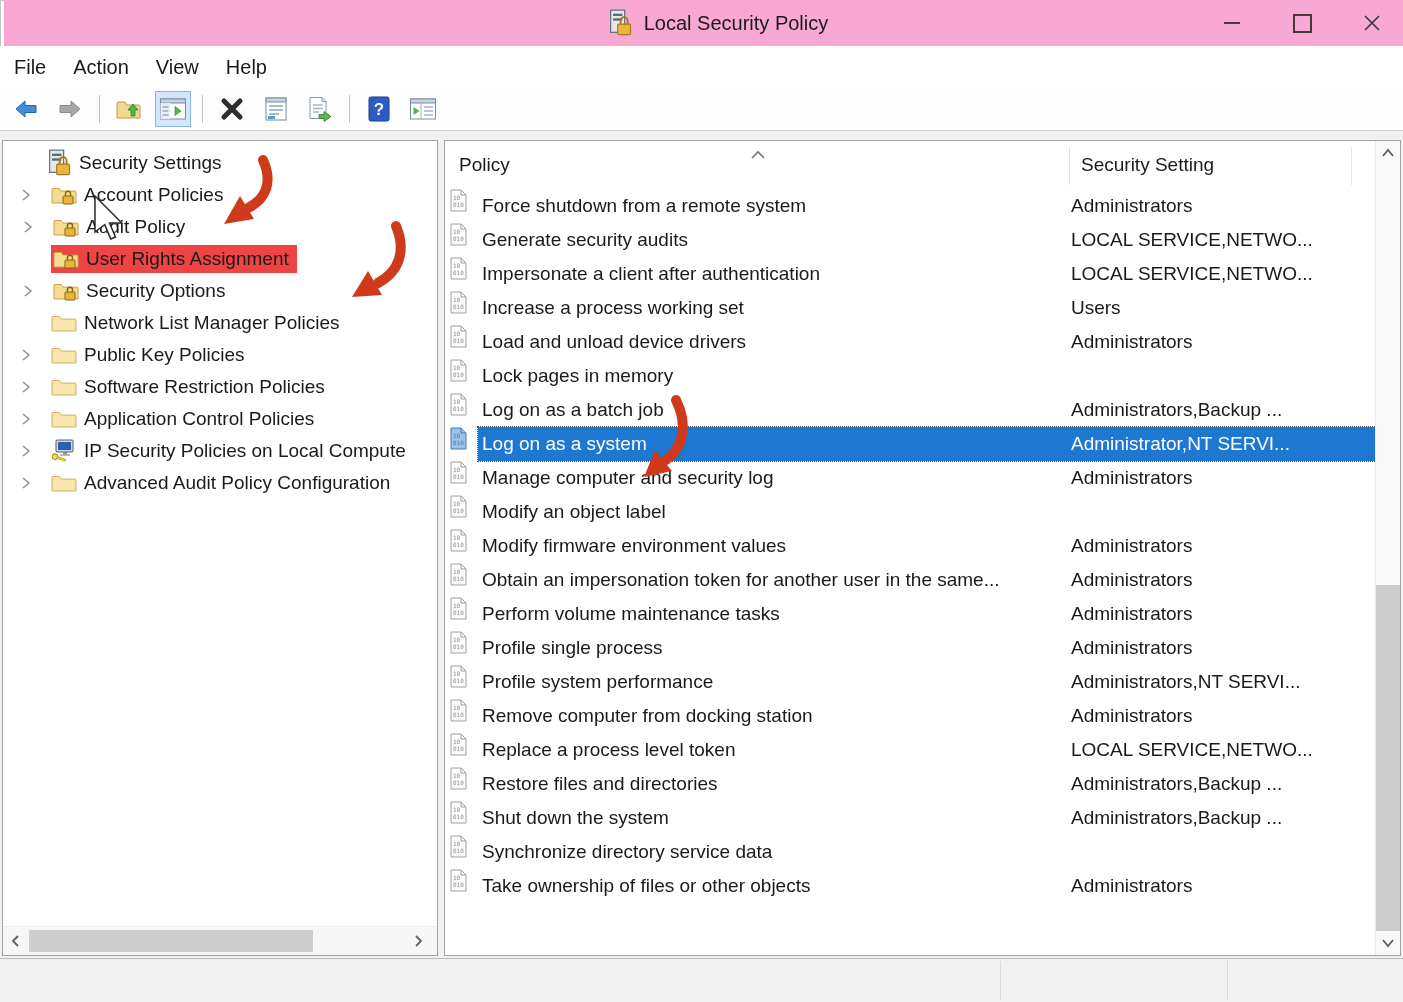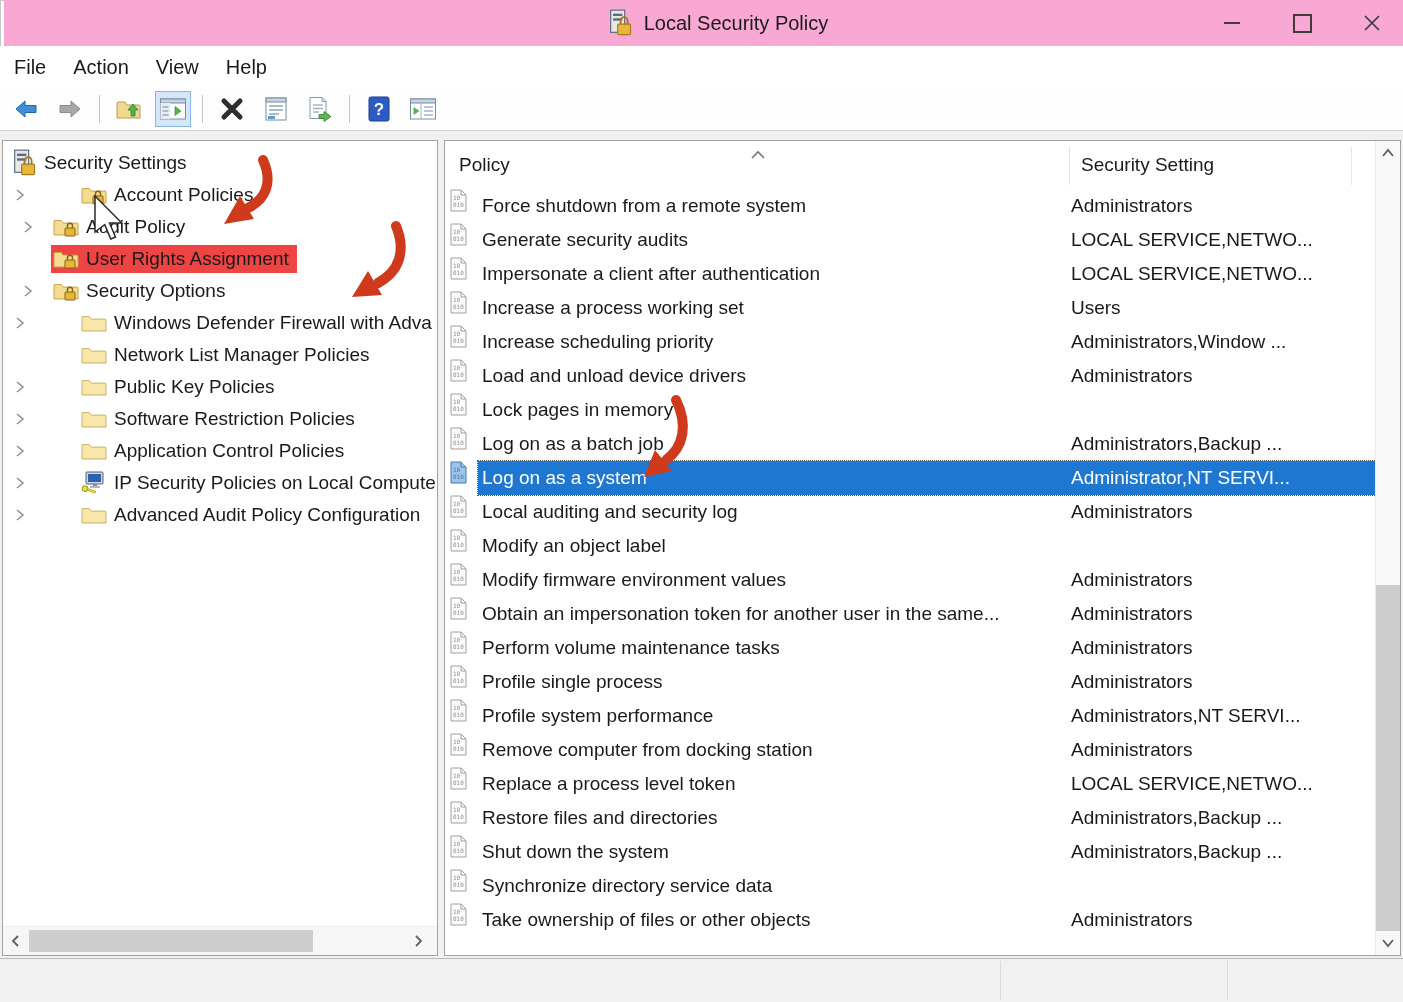--- a/index.html
+++ b/index.html
@@ -25,21 +25,21 @@
   .tbtn{width:34px;height:34px;display:flex;align-items:center;justify-content:center;border:1px solid transparent;flex:none;}
   .tbtn.active{background:#d4e6f8;border-color:#86b7e6;}
   .tsep{width:1px;height:28px;background:#c4c4c4;margin:0 3px;flex:none;}
   
   .main{position:absolute;top:131px;left:0;width:100%;height:827px;background:#f0f0f0;}
   .tree-panel{position:absolute;left:2px;top:9px;width:436px;height:816px;background:#fff;border:1px solid #a2a2a2;overflow:hidden;box-sizing:border-box;}
   .list-panel{position:absolute;left:444px;top:9px;width:957px;height:816px;background:#fff;border:1px solid #a2a2a2;overflow:hidden;box-sizing:border-box;}
   
   .tree-view{position:absolute;left:0;right:0;top:0;bottom:28px;padding-top:6px;overflow:hidden;}
   .tree-row{height:32px;display:flex;align-items:center;font-size:19px;white-space:nowrap;}
-  .lvl0{padding-left:6px;}.lvl1{padding-left:10px;gap:36px;}.lvl2{padding-left:18px;}
+  .lvl0{padding-left:6px;margin-left:35px;}.lvl1{padding-left:16px;}.lvl2{padding-left:18px;}
   .expander{width:30px;flex:none;display:flex;align-items:center;}
   .lvl0 .expander{width:0;}
   .hl{display:flex;align-items:center;gap:7px;padding:2px 8px 2px 2px;}
   .tree-row.sel .hl{background:#ef4444;}
   .ticon{width:26px;height:24px;flex:none;display:flex;align-items:center;}
   
   .list-header{position:absolute;top:0;left:0;right:24px;height:48px;font-size:19px;}
   .col-policy-label{position:absolute;left:14px;top:13px;}
   .col-setting-label{position:absolute;left:636px;top:13px;}
   .sort-indicator{position:absolute;left:305px;top:2px;}
@@ -254,35 +254,20 @@
               <svg width="26" height="22" viewBox="0 0 26 22">
                 <path d="M1,19 V5.5 a1 1 0 0 1 1,-1 h6.2 l2,2.6 H24 a1 1 0 0 1 1,1 V19 Z" fill="#f3dc8f" stroke="#caa24a"></path>
                 <rect x="12" y="12" width="10" height="8" rx="1" fill="#e9b63c" stroke="#8a6410"></rect>
                 <path d="M14.5,12 v-2.2 a2.5 2.5 0 0 1 5,0 V12" fill="none" stroke="#8a6410" stroke-width="1.4"></path>
               </svg>
             </span>
             <span>Security Options</span>
           </span>
         </div>
         <div class="tree-row lvl1">
-          <span class="expander">
-            <svg width="14" height="14" viewBox="0 0 14 14">
-              <polyline points="4,2 10,7 4,12" fill="none" stroke="#8f8f8f" stroke-width="1.5"></polyline>
-            </svg>
-          </span>
-          <span class="hl">
-            <span class="ticon">
-              <svg width="26" height="22" viewBox="0 0 26 22">
-                <path d="M1,19 V5.5 a1 1 0 0 1 1,-1 h6.2 l2,2.6 H24 a1 1 0 0 1 1,1 V19 Z" fill="#f7e7ab" stroke="#cbb06a"></path>
-              </svg>
-            </span>
-            <span>Windows Defender Firewall with Adva</span>
-          </span>
-        </div>
-        <div class="tree-row lvl1">
           <span class="expander"></span>
           <span class="hl">
             <span class="ticon">
               <svg width="26" height="22" viewBox="0 0 26 22">
                 <path d="M1,19 V5.5 a1 1 0 0 1 1,-1 h6.2 l2,2.6 H24 a1 1 0 0 1 1,1 V19 Z" fill="#f7e7ab" stroke="#cbb06a"></path>
               </svg>
             </span>
             <span>Network List Manager Policies</span>
           </span>
         </div>
@@ -445,32 +430,20 @@
           </span>
         </div>
         <div class="list-row">
           <span class="licon"><svg width="20" height="24" viewBox="0 0 20 24">
               <path d="M2,1 h10 l5,5 v16 h-15 z" fill="#fbfbfb" stroke="#9f9f9f"></path>
               <path d="M12,1 v5 h5" fill="none" stroke="#9f9f9f"></path>
               <text x="4" y="11" font-size="6" fill="#909090" font-family="DejaVu Sans Mono, monospace">10</text>
               <text x="4" y="18" font-size="6" fill="#909090" font-family="DejaVu Sans Mono, monospace">010</text>
             </svg></span>
           <span class="rowbody">
-            <span class="pol">Increase scheduling priority</span>
-            <span class="set">Administrators,Window ...</span>
-          </span>
-        </div>
-        <div class="list-row">
-          <span class="licon"><svg width="20" height="24" viewBox="0 0 20 24">
-              <path d="M2,1 h10 l5,5 v16 h-15 z" fill="#fbfbfb" stroke="#9f9f9f"></path>
-              <path d="M12,1 v5 h5" fill="none" stroke="#9f9f9f"></path>
-              <text x="4" y="11" font-size="6" fill="#909090" font-family="DejaVu Sans Mono, monospace">10</text>
-              <text x="4" y="18" font-size="6" fill="#909090" font-family="DejaVu Sans Mono, monospace">010</text>
-            </svg></span>
-          <span class="rowbody">
             <span class="pol">Load and unload device drivers</span>
             <span class="set">Administrators</span>
           </span>
         </div>
         <div class="list-row">
           <span class="licon"><svg width="20" height="24" viewBox="0 0 20 24">
               <path d="M2,1 h10 l5,5 v16 h-15 z" fill="#fbfbfb" stroke="#9f9f9f"></path>
               <path d="M12,1 v5 h5" fill="none" stroke="#9f9f9f"></path>
               <text x="4" y="11" font-size="6" fill="#909090" font-family="DejaVu Sans Mono, monospace">10</text>
               <text x="4" y="18" font-size="6" fill="#909090" font-family="DejaVu Sans Mono, monospace">010</text>
@@ -505,21 +478,21 @@
           </span>
         </div>
         <div class="list-row">
           <span class="licon"><svg width="20" height="24" viewBox="0 0 20 24">
               <path d="M2,1 h10 l5,5 v16 h-15 z" fill="#fbfbfb" stroke="#9f9f9f"></path>
               <path d="M12,1 v5 h5" fill="none" stroke="#9f9f9f"></path>
               <text x="4" y="11" font-size="6" fill="#909090" font-family="DejaVu Sans Mono, monospace">10</text>
               <text x="4" y="18" font-size="6" fill="#909090" font-family="DejaVu Sans Mono, monospace">010</text>
             </svg></span>
           <span class="rowbody">
-            <span class="pol">Local auditing and security log</span>
+            <span class="pol">Manage computer and security log</span>
             <span class="set">Administrators</span>
           </span>
         </div>
         <div class="list-row">
           <span class="licon"><svg width="20" height="24" viewBox="0 0 20 24">
               <path d="M2,1 h10 l5,5 v16 h-15 z" fill="#fbfbfb" stroke="#9f9f9f"></path>
               <path d="M12,1 v5 h5" fill="none" stroke="#9f9f9f"></path>
               <text x="4" y="11" font-size="6" fill="#909090" font-family="DejaVu Sans Mono, monospace">10</text>
               <text x="4" y="18" font-size="6" fill="#909090" font-family="DejaVu Sans Mono, monospace">010</text>
             </svg></span>

